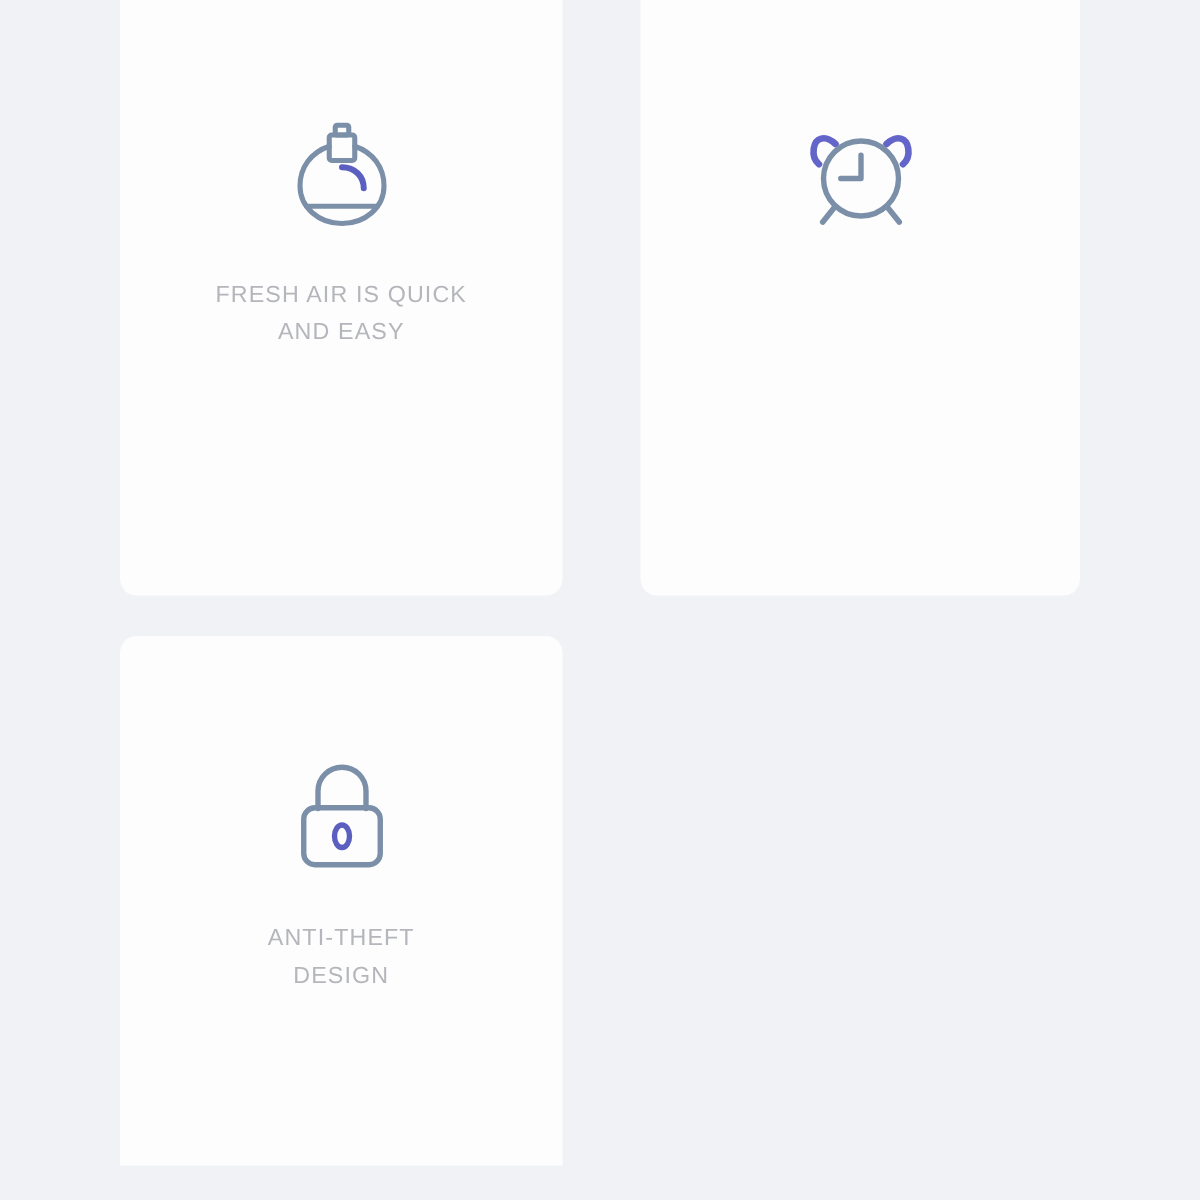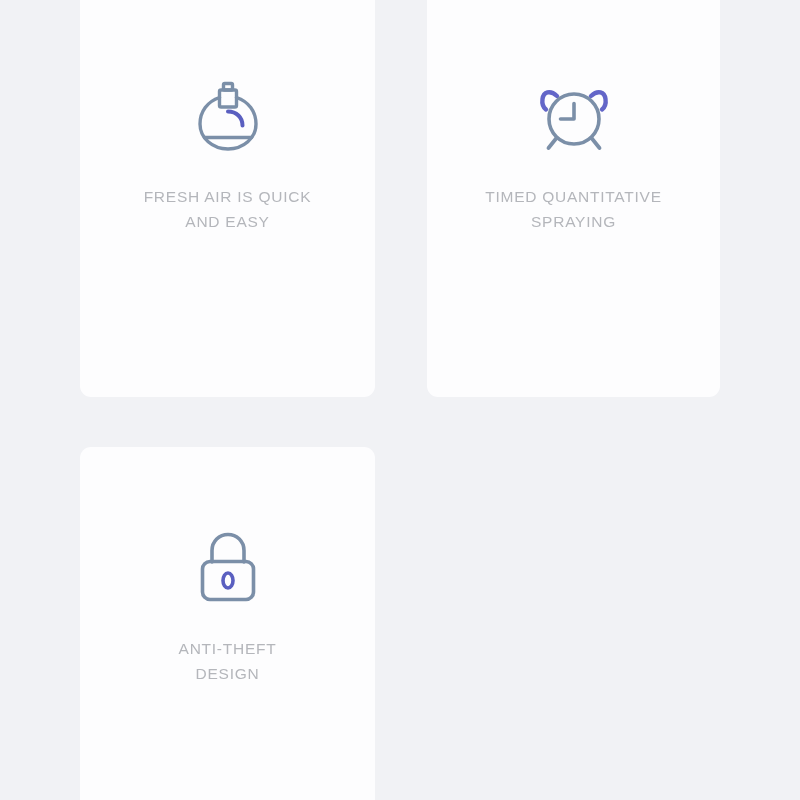--- a/index.html
+++ b/index.html
@@ -29,21 +29,21 @@
     overflow: hidden;
   }
 
   
   .card-r1 {
     top: 0;
     height: 397px;
     border-radius: 0 0 11px 11px;
   }
   .card-r2 {
-    top: 447px;
+    top: 424px;
     height: 353px;
     border-radius: 11px 11px 0 0;
   }
   .card-c1 { left: 80px;  width: 295px; }
   .card-c2 { left: 427px; width: 293px; }
 
   .card-inner {
     position: absolute;
     left: 0;
     right: 0;
@@ -115,22 +115,20 @@
       <span class="icon-wrap">
         <svg width="74" height="74" viewBox="0 0 74 74" fill="none">
           <path d="M20 16 C13 9.5 6.5 12 5.5 19 C4.8 24 6.5 27.5 9 29.5" stroke="#6366c8" stroke-width="4.4" stroke-linecap="round" stroke-linejoin="round" fill="none"></path>
           <path d="M54 16 C61 9.5 67.5 12 68.5 19 C69.2 24 67.5 27.5 65 29.5" stroke="#6366c8" stroke-width="4.4" stroke-linecap="round" stroke-linejoin="round" fill="none"></path>
           <circle cx="37" cy="39" r="25" stroke="#7b8fa8" stroke-width="3.6" fill="none"></circle>
           <path d="M37 23.5 L37 39 L23.5 39" stroke="#7b8fa8" stroke-width="3.6" stroke-linecap="round" stroke-linejoin="round" fill="none"></path>
           <path d="M19.5 58 L11.5 68" stroke="#7b8fa8" stroke-width="3.8" stroke-linecap="round" fill="none"></path>
           <path d="M54.5 58 L62.5 68" stroke="#7b8fa8" stroke-width="3.8" stroke-linecap="round" fill="none"></path>
         </svg>
       </span>
-      <p class="card-title">TIMED QUANTITATIVE
-SPRAYING</p>
       <p class="card-subtext">&nbsp;</p>
     </div>
   </div>
 
   <div class="feature-card card-r2 card-c1">
     <div class="card-inner">
       <span class="icon-wrap">
         <svg width="62" height="70" viewBox="0 0 62 70" fill="none">
           <path d="M15 30 L15 18.5 C15 9.4 22.2 2.5 31 2.5 C39.8 2.5 47 9.4 47 18.5 L47 30" stroke="#7b8fa8" stroke-width="3.6" stroke-linecap="round" stroke-linejoin="round" fill="none"></path>
           <rect x="5.5" y="29.5" width="51" height="38" rx="7.5" stroke="#7b8fa8" stroke-width="3.6" fill="none"></rect>

